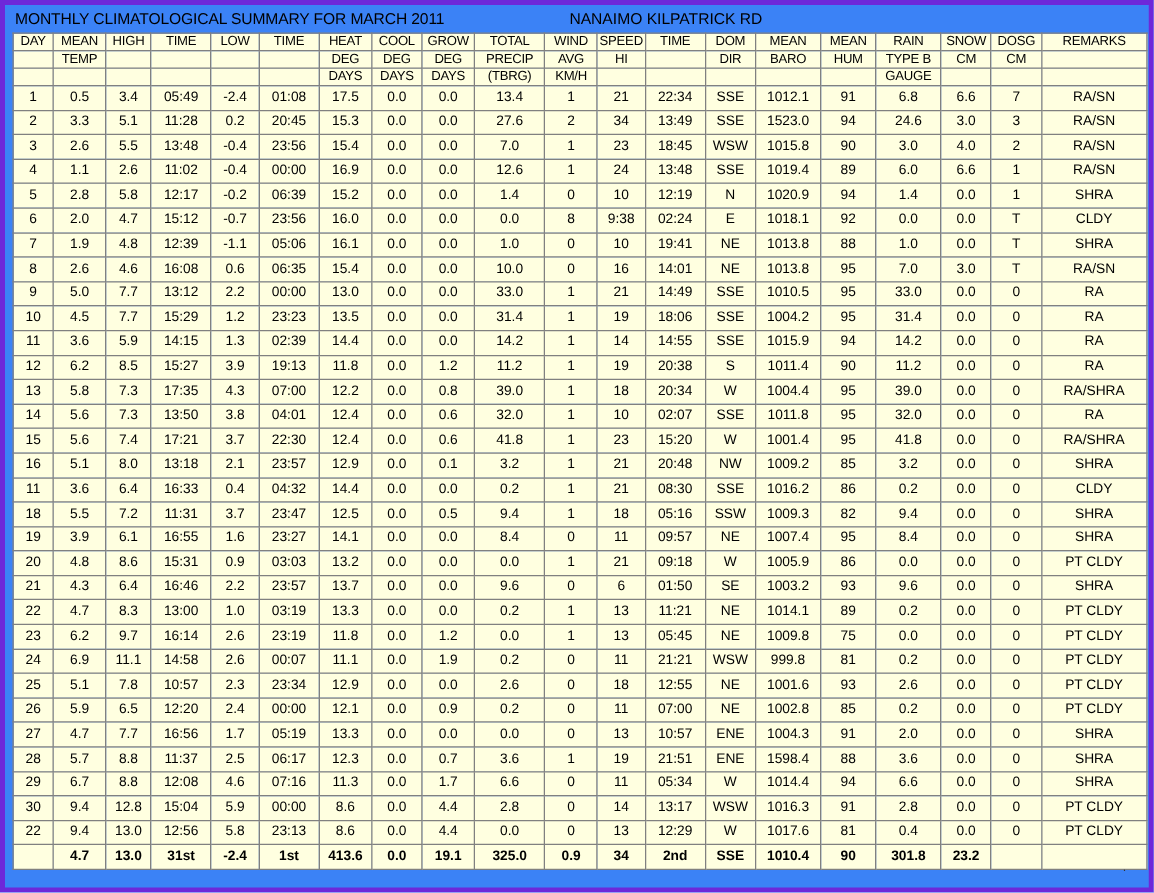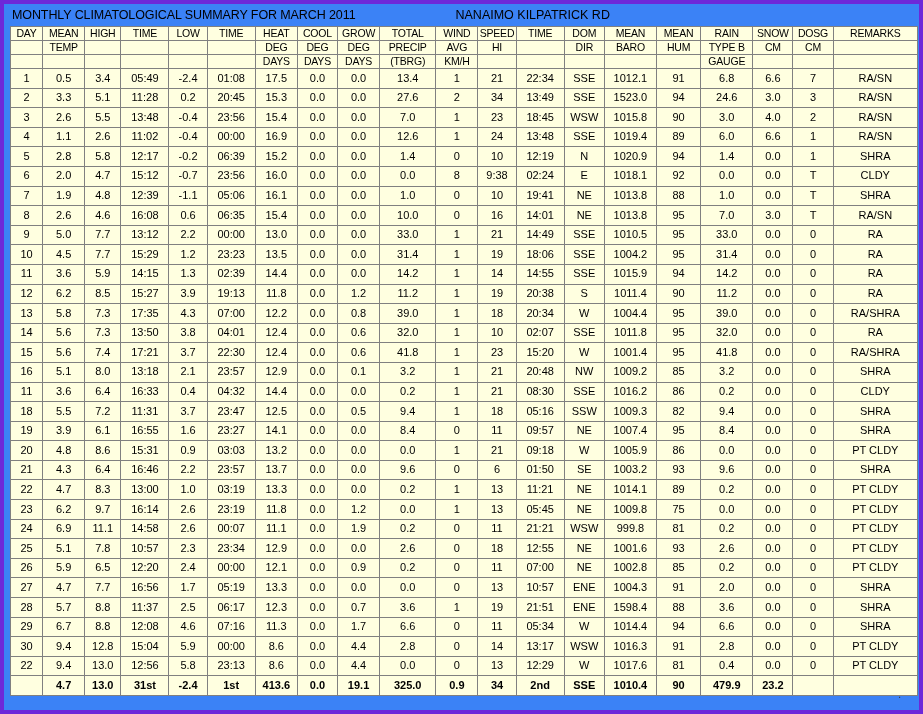--- a/index.html
+++ b/index.html
@@ -1005,21 +1005,21 @@
           <td>413.6</td>
           <td>0.0</td>
           <td>19.1</td>
           <td>325.0</td>
           <td>0.9</td>
           <td>34</td>
           <td>2nd</td>
           <td>SSE</td>
           <td>1010.4</td>
           <td>90</td>
-          <td>479.9</td>
+          <td>301.8</td>
           <td>23.2</td>
           <td></td>
           <td></td>
         </tr>
       </tbody>
   </table>
 
   <div class="footer">
     <div class="footer-row">
       <span class="f-label">HEAT BASE:18</span>

